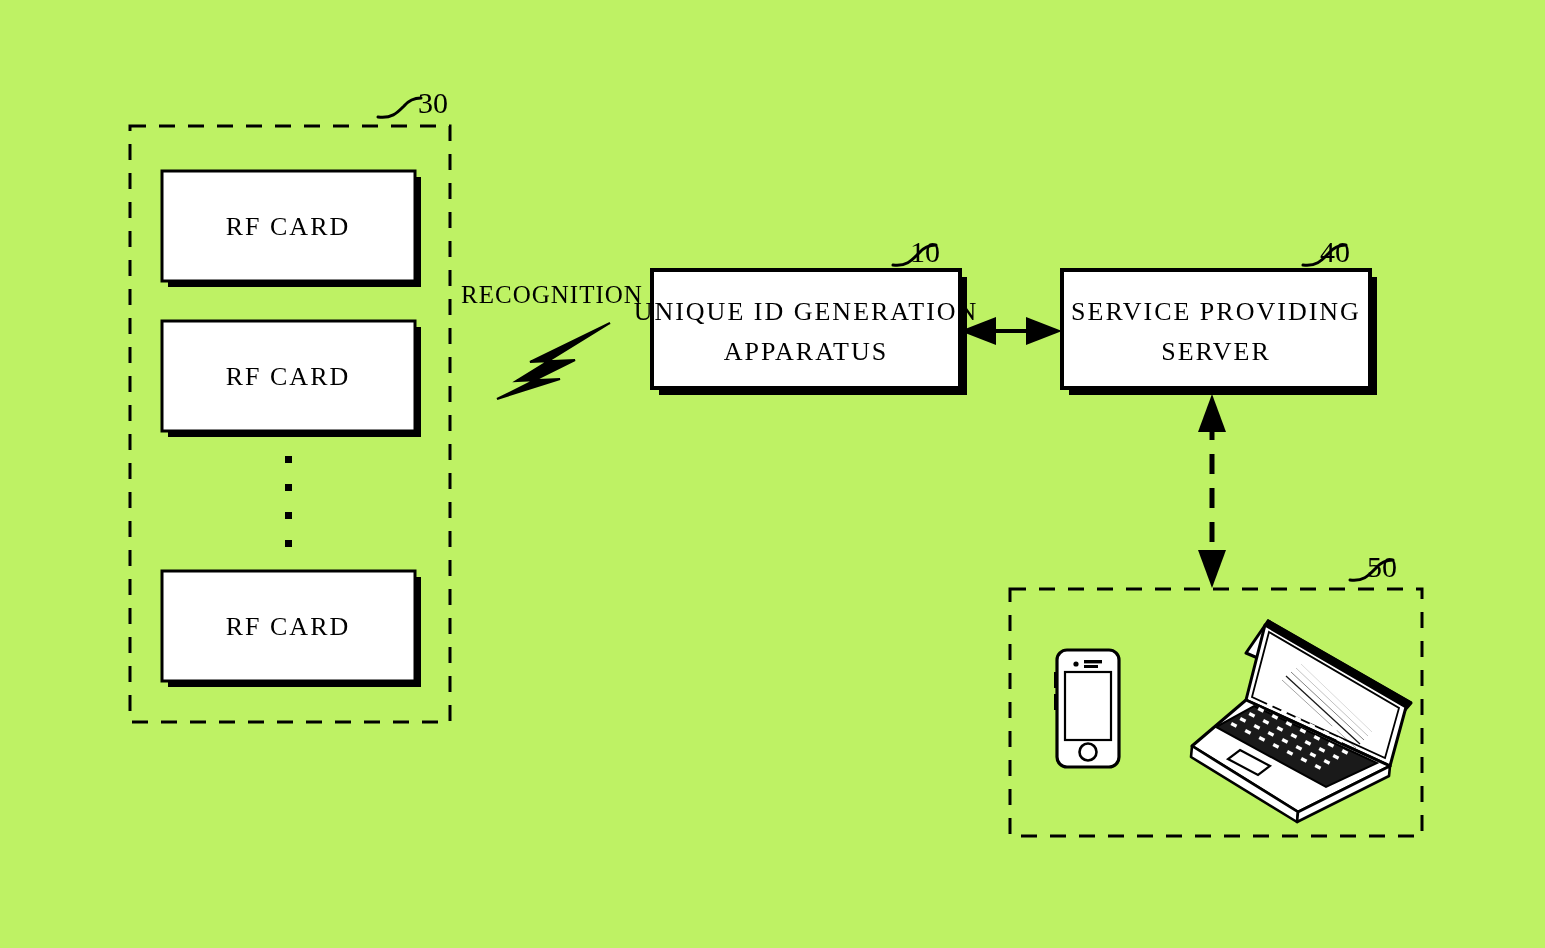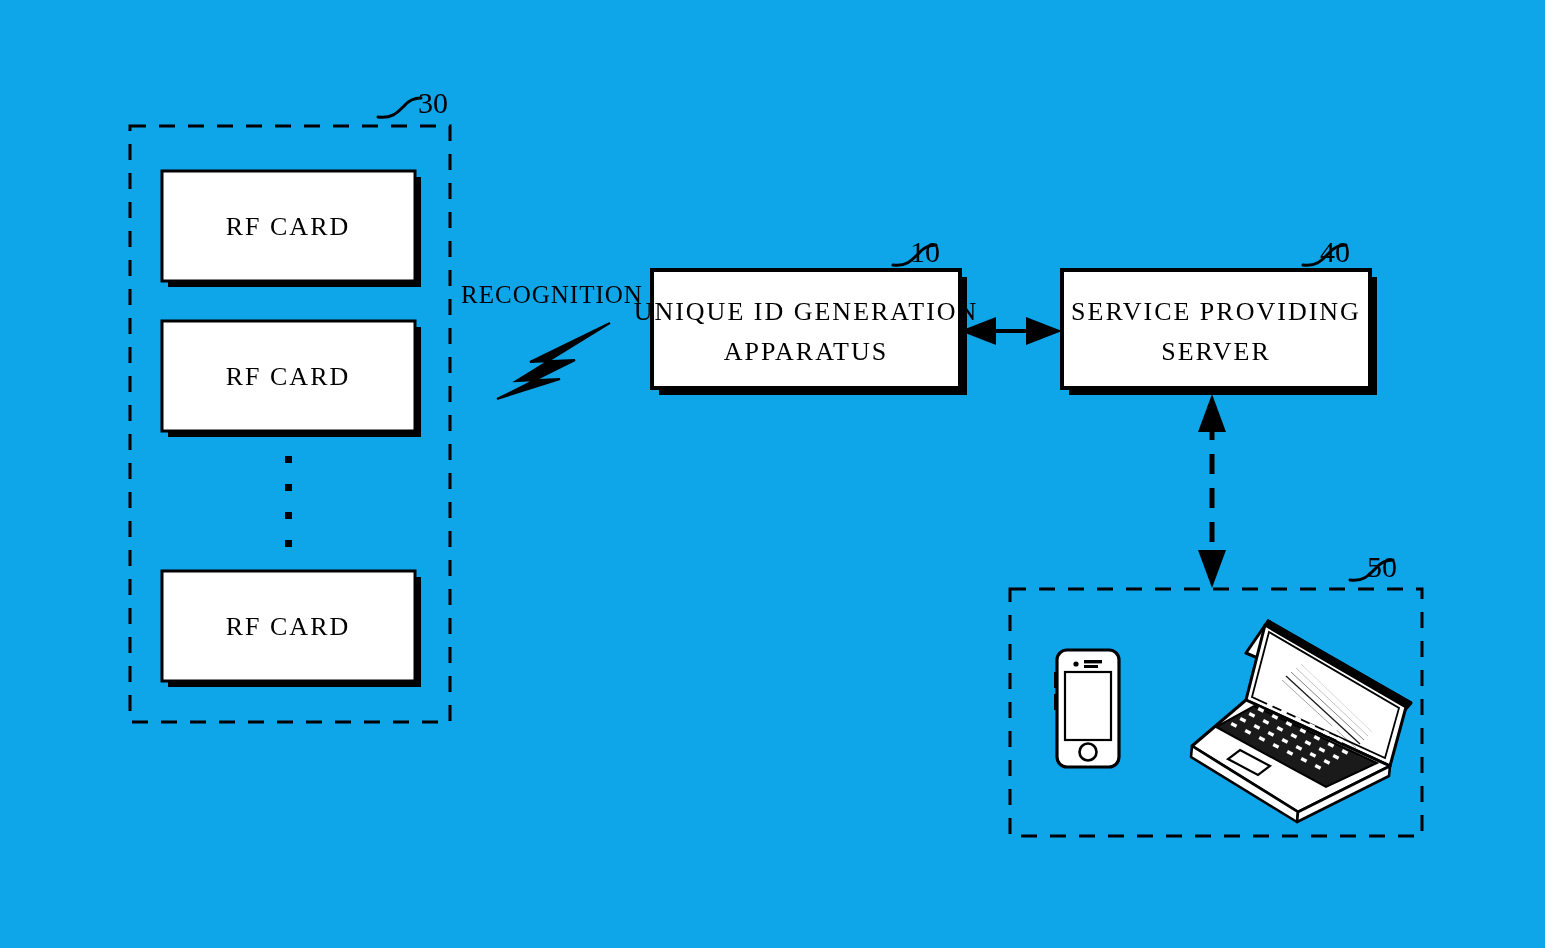--- a/index.html
+++ b/index.html
@@ -8,21 +8,21 @@
     padding: 0;
     background: #ffffff;
   }
   body {
     font-family: "Liberation Serif", "DejaVu Serif", serif;
   }
   #figure-root {
     position: relative;
     width: 1545px;
     height: 948px;
-    background: #0ea5e9;
+    background: #bef264;
     overflow: hidden;
   }
   #figure-svg {
     position: absolute;
     top: 0;
     left: 0;
     width: 1545px;
     height: 948px;
   }
   

